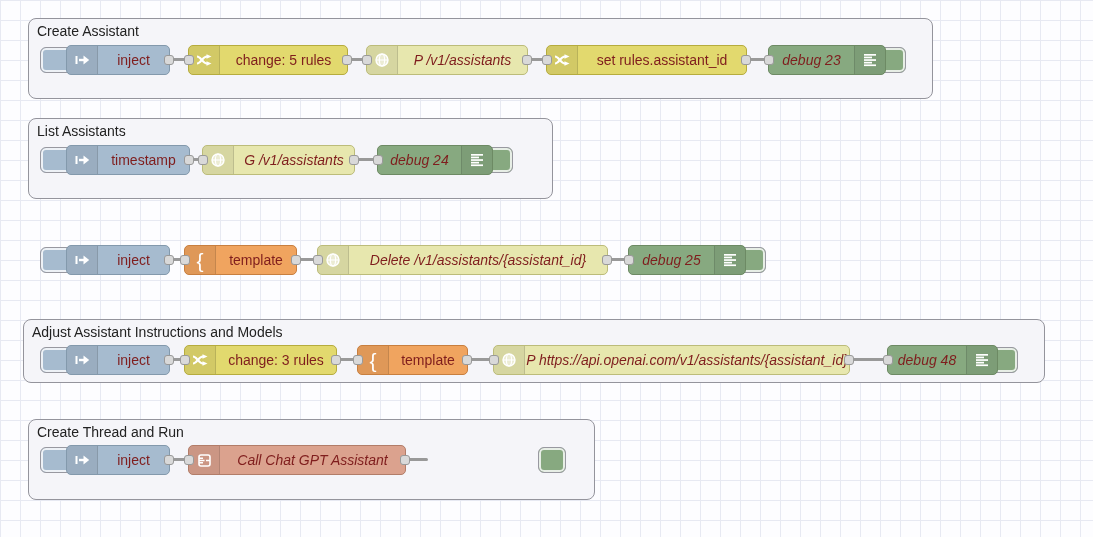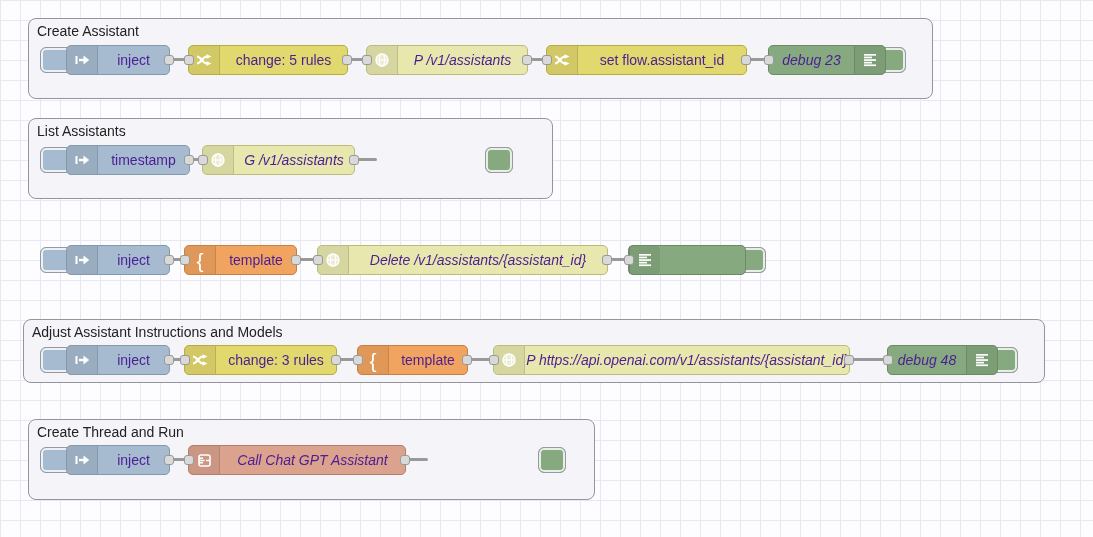--- a/index.html
+++ b/index.html
@@ -28,21 +28,21 @@
     width:30px;flex:0 0 30px;display:flex;align-items:center;justify-content:center;
     background:rgba(0,0,0,0.07);border-right:1px solid rgba(0,0,0,0.12);
     border-radius:4px 0 0 4px;
   }
   .iconbox.right{
     border-right:none;border-left:1px solid rgba(0,0,0,0.12);
     border-radius:0 4px 4px 0;
   }
   .nlabel{
     flex:1;display:flex;align-items:center;justify-content:center;
-    font-size:14px;color:#4c1d95;white-space:nowrap;overflow:hidden;padding:0 6px;
+    font-size:14px;color:#7f1d1d;white-space:nowrap;overflow:hidden;padding:0 6px;
   }
   .nlabel.italic{font-style:italic;text-align:center;}
   .brace{color:#fff;font-size:21px;line-height:1;font-weight:400;}
   .port{
     position:absolute;width:10px;height:10px;top:9px;box-sizing:border-box;
     background:#d9d9d9;border:1px solid #999;border-radius:3px;z-index:3;
   }
   .port.in{left:-5px;}
   .port.out{right:-5px;}
   .nbutton{
@@ -108,21 +108,21 @@
   <div class="node" style="left:546px;top:45px;width:201px;--fill:#e2d96e;--border:#b6ac3e">
     <span class="port in"></span>
     <span class="iconbox">
       <svg width="16" height="16" viewBox="0 0 16 16">
           <path d="M1 4.5C5 4.5 6.5 11.5 11 11.5" stroke="#fff" stroke-width="2.2" fill="none"></path>
           <path d="M1 11.5C5 11.5 6.5 4.5 11 4.5" stroke="#fff" stroke-width="2.2" fill="none"></path>
           <path fill="#fff" d="M10.5 2.2L15.5 4.5 10.5 6.8z"></path>
           <path fill="#fff" d="M10.5 9.2L15.5 11.5 10.5 13.8z"></path>
         </svg>
     </span>
-    <span class="nlabel">set flow.assistant_id</span>
+    <span class="nlabel">set rules.assistant_id</span>
     <span class="port out"></span>
   </div>
 
   <div class="nbutton" style="left:878px;top:47px;width:28px;--fill:#87a980"></div>
   <div class="node" style="left:768px;top:45px;width:118px;--fill:#87a980;--border:#6d8a64">
     <span class="port in"></span>
     <span class="nlabel italic">debug 23</span>
     <span class="iconbox right">
       <svg width="16" height="16" viewBox="0 0 16 16">
           <g fill="#fff">
@@ -162,150 +162,166 @@
           <circle cx="8" cy="8" r="6" fill="rgba(255,255,255,0.55)" stroke="#fff" stroke-width="1.4"></circle>
           <ellipse cx="8" cy="8" rx="2.6" ry="6" fill="none" stroke="#fff" stroke-width="1.1"></ellipse>
           <path d="M2 8h12" stroke="#fff" stroke-width="1.1"></path>
         </svg>
     </span>
     <span class="nlabel italic">G /v1/assistants</span>
     <span class="port out"></span>
   </div>
 
   <div class="nbutton" style="left:485px;top:147px;width:28px;--fill:#87a980"></div>
-
-  <div class="wire" style="left:170px;top:258px;width:14px"></div>
-  <div class="wire" style="left:297px;top:258px;width:20px"></div>
-  <div class="wire" style="left:608px;top:258px;width:20px"></div>
-
-  <div class="nbutton" style="left:40px;top:247px;width:32px;--fill:#a6bbcf"></div>
-  <div class="node" style="left:66px;top:245px;width:104px;--fill:#a6bbcf;--border:#8399ac">
-    <span class="iconbox">
-      <svg width="16" height="16" viewBox="0 0 16 16">
-          <path fill="#fff" d="M1.5 4h2v8h-2z"></path>
-          <rect x="5" y="6.8" width="5" height="2.4" fill="#fff"></rect>
-          <path fill="#fff" d="M9.5 3.5L15.2 8l-5.7 4.5z"></path>
-        </svg>
-    </span>
-    <span class="nlabel">inject</span>
-    <span class="port out"></span>
-  </div>
-
-  <div class="node" style="left:184px;top:245px;width:113px;--fill:#f0a45f;--border:#c87f3f">
-    <span class="port in"></span>
-    <span class="iconbox">
-        <span class="brace">{</span>
-      </span>
-    <span class="nlabel">template</span>
-    <span class="port out"></span>
-  </div>
-
-  <div class="node" style="left:317px;top:245px;width:291px;--fill:#e7e7ae;--border:#bcbc7a">
-    <span class="port in"></span>
-    <span class="iconbox">
-      <svg width="16" height="16" viewBox="0 0 16 16">
-          <circle cx="8" cy="8" r="6" fill="rgba(255,255,255,0.55)" stroke="#fff" stroke-width="1.4"></circle>
-          <ellipse cx="8" cy="8" rx="2.6" ry="6" fill="none" stroke="#fff" stroke-width="1.1"></ellipse>
-          <path d="M2 8h12" stroke="#fff" stroke-width="1.1"></path>
-        </svg>
-    </span>
-    <span class="nlabel italic">Delete /v1/assistants/{assistant_id}</span>
-    <span class="port out"></span>
-  </div>
-
-  <div class="nbutton" style="left:738px;top:247px;width:28px;--fill:#87a980"></div>
-  <div class="node" style="left:628px;top:245px;width:118px;--fill:#87a980;--border:#6d8a64">
-    <span class="port in"></span>
+  <div class="node" style="left:377px;top:145px;width:116px;--fill:#87a980;--border:#6d8a64">
+    <span class="port in"></span>
+    <span class="nlabel italic">debug 24</span>
     <span class="iconbox right">
       <svg width="16" height="16" viewBox="0 0 16 16">
           <g fill="#fff">
             <rect x="2" y="2" width="12" height="1.7"></rect>
             <rect x="2" y="4.6" width="8" height="1.7"></rect>
             <rect x="2" y="7.2" width="12" height="1.7"></rect>
             <rect x="2" y="9.8" width="8" height="1.7"></rect>
             <rect x="2" y="12.4" width="12" height="1.7"></rect>
           </g>
         </svg>
     </span>
   </div>
 
-  <div class="group" style="left:23px;top:319px;width:1022px;height:64px">
-    <span class="group-title">Adjust Assistant Instructions and Models</span>
-  </div>
-  <div class="wire" style="left:170px;top:358px;width:14px"></div>
-  <div class="wire" style="left:337px;top:358px;width:20px"></div>
-  <div class="wire" style="left:468px;top:358px;width:25px"></div>
-  <div class="wire" style="left:850px;top:358px;width:37px"></div>
-
-  <div class="nbutton" style="left:40px;top:347px;width:32px;--fill:#a6bbcf"></div>
-  <div class="node" style="left:66px;top:345px;width:104px;--fill:#a6bbcf;--border:#8399ac">
+  <div class="wire" style="left:170px;top:258px;width:14px"></div>
+  <div class="wire" style="left:297px;top:258px;width:20px"></div>
+  <div class="wire" style="left:608px;top:258px;width:20px"></div>
+
+  <div class="nbutton" style="left:40px;top:247px;width:32px;--fill:#a6bbcf"></div>
+  <div class="node" style="left:66px;top:245px;width:104px;--fill:#a6bbcf;--border:#8399ac">
     <span class="iconbox">
       <svg width="16" height="16" viewBox="0 0 16 16">
           <path fill="#fff" d="M1.5 4h2v8h-2z"></path>
           <rect x="5" y="6.8" width="5" height="2.4" fill="#fff"></rect>
           <path fill="#fff" d="M9.5 3.5L15.2 8l-5.7 4.5z"></path>
         </svg>
     </span>
     <span class="nlabel">inject</span>
     <span class="port out"></span>
   </div>
 
-  <div class="node" style="left:184px;top:345px;width:153px;--fill:#e2d96e;--border:#b6ac3e">
-    <span class="port in"></span>
-    <span class="iconbox">
-      <svg width="16" height="16" viewBox="0 0 16 16">
-          <path d="M1 4.5C5 4.5 6.5 11.5 11 11.5" stroke="#fff" stroke-width="2.2" fill="none"></path>
-          <path d="M1 11.5C5 11.5 6.5 4.5 11 4.5" stroke="#fff" stroke-width="2.2" fill="none"></path>
-          <path fill="#fff" d="M10.5 2.2L15.5 4.5 10.5 6.8z"></path>
-          <path fill="#fff" d="M10.5 9.2L15.5 11.5 10.5 13.8z"></path>
-        </svg>
-    </span>
-    <span class="nlabel">change: 3 rules</span>
-    <span class="port out"></span>
-  </div>
-
-  <div class="node" style="left:357px;top:345px;width:111px;--fill:#f0a45f;--border:#c87f3f">
+  <div class="node" style="left:184px;top:245px;width:113px;--fill:#f0a45f;--border:#c87f3f">
     <span class="port in"></span>
     <span class="iconbox">
         <span class="brace">{</span>
       </span>
     <span class="nlabel">template</span>
     <span class="port out"></span>
   </div>
 
-  <div class="node" style="left:493px;top:345px;width:357px;--fill:#e7e7ae;--border:#bcbc7a">
+  <div class="node" style="left:317px;top:245px;width:291px;--fill:#e7e7ae;--border:#bcbc7a">
     <span class="port in"></span>
     <span class="iconbox">
       <svg width="16" height="16" viewBox="0 0 16 16">
           <circle cx="8" cy="8" r="6" fill="rgba(255,255,255,0.55)" stroke="#fff" stroke-width="1.4"></circle>
           <ellipse cx="8" cy="8" rx="2.6" ry="6" fill="none" stroke="#fff" stroke-width="1.1"></ellipse>
           <path d="M2 8h12" stroke="#fff" stroke-width="1.1"></path>
         </svg>
     </span>
-    <span class="nlabel italic">P https://api.openai.com/v1/assistants/{assistant_id}</span>
-    <span class="port out"></span>
-  </div>
-
-  <div class="nbutton" style="left:990px;top:347px;width:28px;--fill:#87a980"></div>
-  <div class="node" style="left:887px;top:345px;width:111px;--fill:#87a980;--border:#6d8a64">
-    <span class="port in"></span>
-    <span class="nlabel italic">debug 48</span>
+    <span class="nlabel italic">Delete /v1/assistants/{assistant_id}</span>
+    <span class="port out"></span>
+  </div>
+
+  <div class="nbutton" style="left:738px;top:247px;width:28px;--fill:#87a980"></div>
+  <div class="node" style="left:628px;top:245px;width:118px;--fill:#87a980;--border:#6d8a64">
+    <span class="port in"></span>
+    <span class="nlabel italic">debug 25</span>
     <span class="iconbox right">
       <svg width="16" height="16" viewBox="0 0 16 16">
           <g fill="#fff">
             <rect x="2" y="2" width="12" height="1.7"></rect>
             <rect x="2" y="4.6" width="8" height="1.7"></rect>
             <rect x="2" y="7.2" width="12" height="1.7"></rect>
             <rect x="2" y="9.8" width="8" height="1.7"></rect>
             <rect x="2" y="12.4" width="12" height="1.7"></rect>
           </g>
         </svg>
     </span>
   </div>
 
+  <div class="group" style="left:23px;top:319px;width:1022px;height:64px">
+    <span class="group-title">Adjust Assistant Instructions and Models</span>
+  </div>
+  <div class="wire" style="left:170px;top:358px;width:14px"></div>
+  <div class="wire" style="left:337px;top:358px;width:20px"></div>
+  <div class="wire" style="left:468px;top:358px;width:25px"></div>
+  <div class="wire" style="left:850px;top:358px;width:37px"></div>
+
+  <div class="nbutton" style="left:40px;top:347px;width:32px;--fill:#a6bbcf"></div>
+  <div class="node" style="left:66px;top:345px;width:104px;--fill:#a6bbcf;--border:#8399ac">
+    <span class="iconbox">
+      <svg width="16" height="16" viewBox="0 0 16 16">
+          <path fill="#fff" d="M1.5 4h2v8h-2z"></path>
+          <rect x="5" y="6.8" width="5" height="2.4" fill="#fff"></rect>
+          <path fill="#fff" d="M9.5 3.5L15.2 8l-5.7 4.5z"></path>
+        </svg>
+    </span>
+    <span class="nlabel">inject</span>
+    <span class="port out"></span>
+  </div>
+
+  <div class="node" style="left:184px;top:345px;width:153px;--fill:#e2d96e;--border:#b6ac3e">
+    <span class="port in"></span>
+    <span class="iconbox">
+      <svg width="16" height="16" viewBox="0 0 16 16">
+          <path d="M1 4.5C5 4.5 6.5 11.5 11 11.5" stroke="#fff" stroke-width="2.2" fill="none"></path>
+          <path d="M1 11.5C5 11.5 6.5 4.5 11 4.5" stroke="#fff" stroke-width="2.2" fill="none"></path>
+          <path fill="#fff" d="M10.5 2.2L15.5 4.5 10.5 6.8z"></path>
+          <path fill="#fff" d="M10.5 9.2L15.5 11.5 10.5 13.8z"></path>
+        </svg>
+    </span>
+    <span class="nlabel">change: 3 rules</span>
+    <span class="port out"></span>
+  </div>
+
+  <div class="node" style="left:357px;top:345px;width:111px;--fill:#f0a45f;--border:#c87f3f">
+    <span class="port in"></span>
+    <span class="iconbox">
+        <span class="brace">{</span>
+      </span>
+    <span class="nlabel">template</span>
+    <span class="port out"></span>
+  </div>
+
+  <div class="node" style="left:493px;top:345px;width:357px;--fill:#e7e7ae;--border:#bcbc7a">
+    <span class="port in"></span>
+    <span class="iconbox">
+      <svg width="16" height="16" viewBox="0 0 16 16">
+          <circle cx="8" cy="8" r="6" fill="rgba(255,255,255,0.55)" stroke="#fff" stroke-width="1.4"></circle>
+          <ellipse cx="8" cy="8" rx="2.6" ry="6" fill="none" stroke="#fff" stroke-width="1.1"></ellipse>
+          <path d="M2 8h12" stroke="#fff" stroke-width="1.1"></path>
+        </svg>
+    </span>
+    <span class="nlabel italic">P https://api.openai.com/v1/assistants/{assistant_id}</span>
+    <span class="port out"></span>
+  </div>
+
+  <div class="nbutton" style="left:990px;top:347px;width:28px;--fill:#87a980"></div>
+  <div class="node" style="left:887px;top:345px;width:111px;--fill:#87a980;--border:#6d8a64">
+    <span class="port in"></span>
+    <span class="nlabel italic">debug 48</span>
+    <span class="iconbox right">
+      <svg width="16" height="16" viewBox="0 0 16 16">
+          <g fill="#fff">
+            <rect x="2" y="2" width="12" height="1.7"></rect>
+            <rect x="2" y="4.6" width="8" height="1.7"></rect>
+            <rect x="2" y="7.2" width="12" height="1.7"></rect>
+            <rect x="2" y="9.8" width="8" height="1.7"></rect>
+            <rect x="2" y="12.4" width="12" height="1.7"></rect>
+          </g>
+        </svg>
+    </span>
+  </div>
+
   <div class="group" style="left:28px;top:419px;width:567px;height:81px">
     <span class="group-title">Create Thread and Run</span>
   </div>
   <div class="wire" style="left:170px;top:458px;width:18px"></div>
   <div class="wire" style="left:406px;top:458px;width:22px"></div>
 
   <div class="nbutton" style="left:40px;top:447px;width:32px;--fill:#a6bbcf"></div>
   <div class="node" style="left:66px;top:445px;width:104px;--fill:#a6bbcf;--border:#8399ac">
     <span class="iconbox">
       <svg width="16" height="16" viewBox="0 0 16 16">

